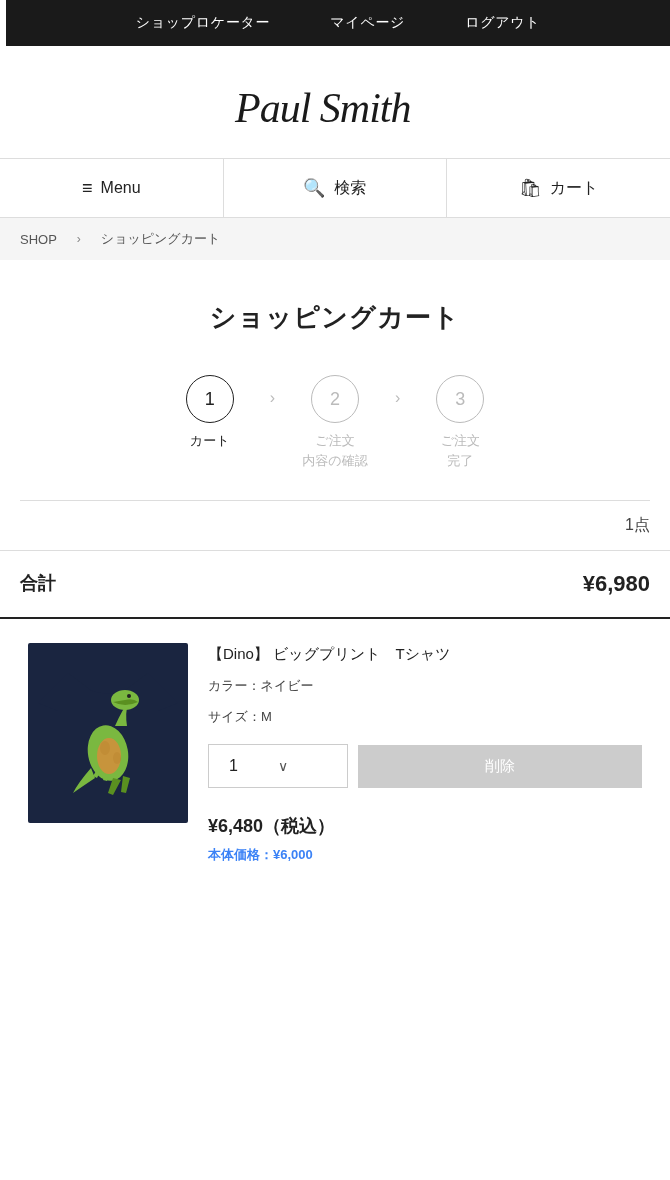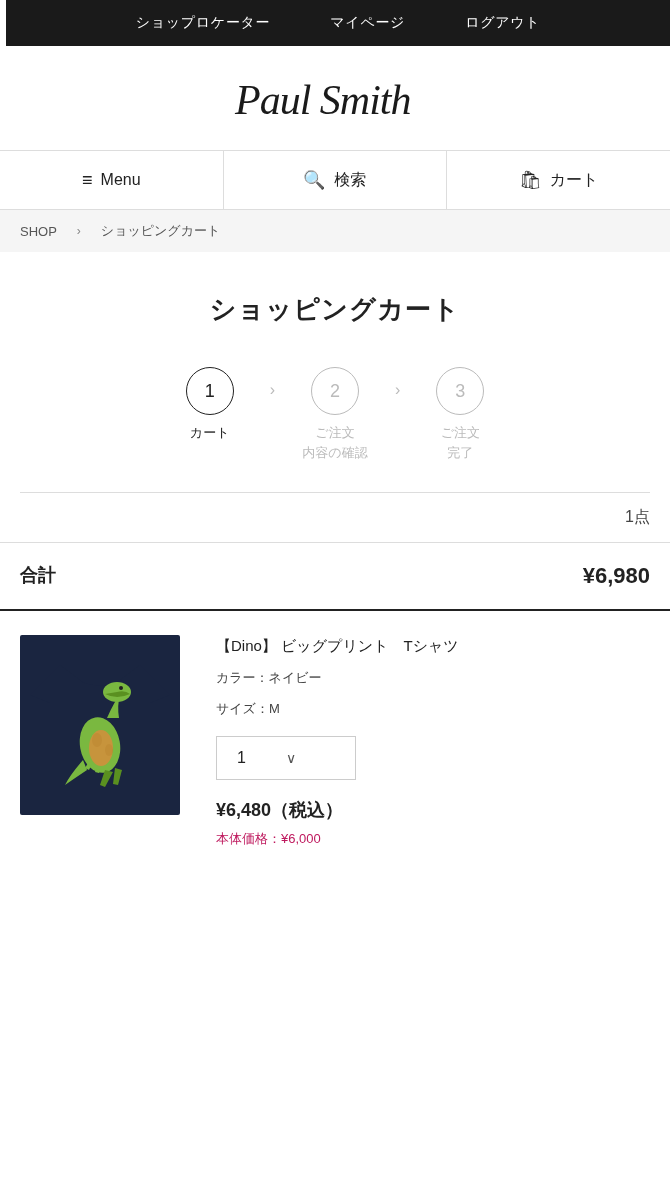--- a/index.html
+++ b/index.html
@@ -25,21 +25,21 @@
     .top-nav a {
       color: #fff;
       text-decoration: none;
       font-size: 14px;
       letter-spacing: 0.05em;
     }
 
     
     .logo-area {
       text-align: center;
-      padding: 20px 20px 20px;
+      padding: 28px 20px 20px;
     }
     .logo-svg {
       width: 220px;
       height: 60px;
     }
 
     
     .main-nav {
       display: flex;
       border-top: 1px solid #ddd;
@@ -165,22 +165,22 @@
       font-weight: bold;
     }
     .total-price {
       font-size: 22px;
       font-weight: bold;
     }
 
     
     .product-row {
       display: flex;
-      gap: 36px;
-      padding: 24px 20px;
+      gap: 20px;
+      padding: 24px 28px;
       align-items: flex-start;
     }
     .product-image {
       width: 160px;
       height: 180px;
       background: #1a2540;
       border-radius: 2px;
       flex-shrink: 0;
       display: flex;
       align-items: center;
@@ -233,25 +233,26 @@
       padding: 12px 28px;
       font-size: 15px;
       cursor: pointer;
       flex: 1;
     }
 
     
     .product-price {
       font-size: 18px;
       font-weight: bold;
-      margin-top: 10px;
+      margin-top: 18px;
     }
     .product-price-sub {
       font-size: 13px;
-      color: #be185d;
+      color: #3b82f6;
+      font-weight: bold;
     }
 
     
     .dino-shirt {
       width: 140px;
       height: 160px;
     }
   </style>
 </head>
 <body>
@@ -359,18 +360,19 @@
   <div class="product-info">
     <div class="product-name">【Dino】 ビッグプリント　Tシャツ</div>
     <div class="product-meta">カラー：ネイビー</div>
     <div class="product-meta">サイズ：M</div>
 
     <div class="qty-delete-row">
       <div class="qty-select">
         <span>1</span>
         <span class="qty-chevron">∨</span>
       </div>
+      <button class="delete-btn">削除</button>
     </div>
 
     <div class="product-price">¥6,480（税込）</div>
     <div class="product-price-sub">本体価格：¥6,000</div>
   </div>
 </div>
 
 </body></html>

